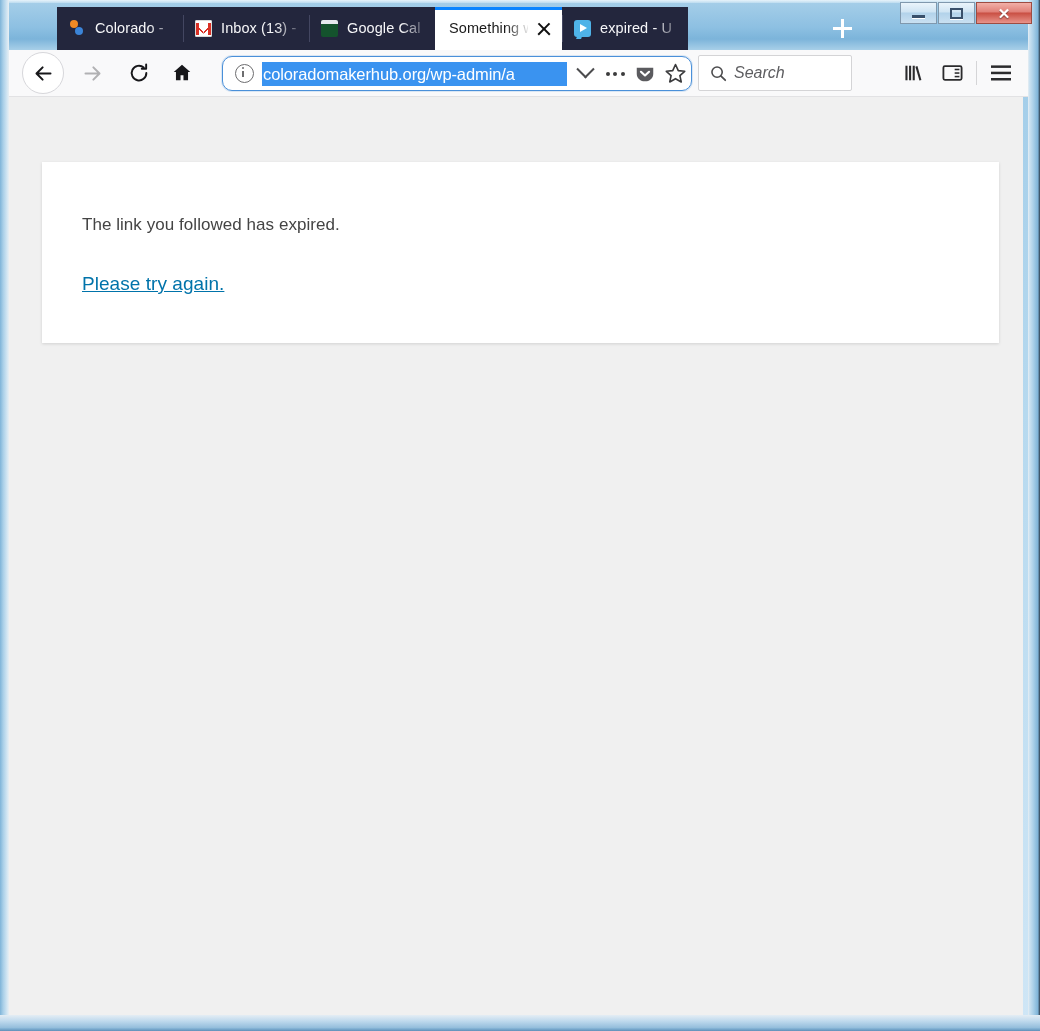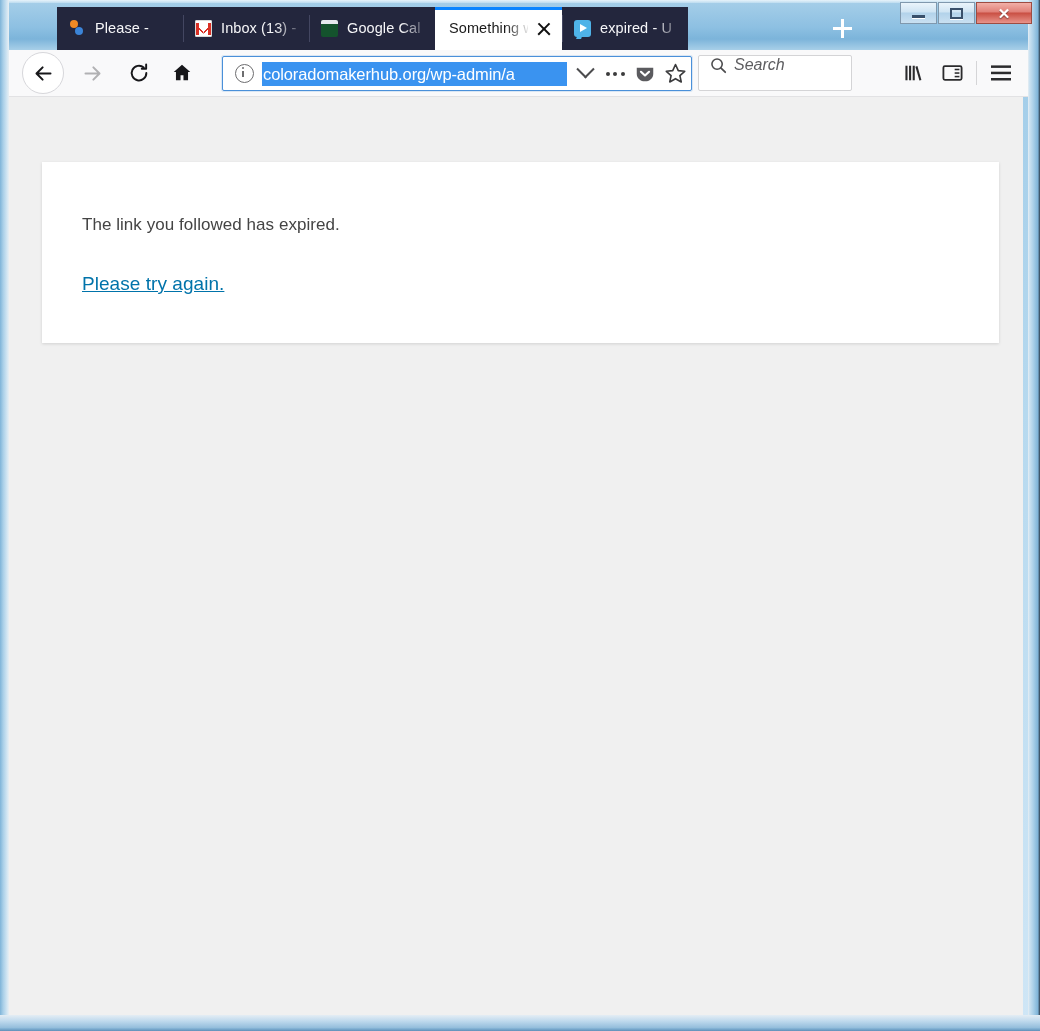--- a/index.html
+++ b/index.html
@@ -333,21 +333,21 @@
   .navbtn.reload  { margin-left: 13px; }
   .navbtn.home    { margin-left: 10px; }
 
   
   .urlbar {
     position: absolute;
     left: 222px; top: 56px;
     width: 470px; height: 35px;
     background: #ffffff;
     border: 1px solid #4a90d9;
-    border-radius: 2px;
+    border-radius: 10px;
     box-sizing: border-box;
     display: flex;
     align-items: center;
     box-shadow: 0 0 0 1px rgba(74,144,217,.18);
   }
   .url-info {
     flex: 0 0 auto;
     width: 17px; height: 17px;
     margin-left: 12px;
     border: 1.6px solid #6d6d6f;
@@ -406,21 +406,21 @@
   
   .searchbar {
     position: absolute;
     left: 698px; top: 55px;
     width: 154px; height: 36px;
     background: #ffffff;
     border: 1px solid #d4d4d6;
     border-radius: 2px;
     box-sizing: border-box;
     display: flex;
-    align-items: flex-start;
+    align-items: center;
   }
   .search-placeholder {
     font-size: 16px;
     font-style: italic;
     color: #5d5d60;
     margin-left: 6px;
   }
 
   .toolbar-right {
     position: absolute;
@@ -498,21 +498,21 @@
       </div>
     </div>
 
     <div class="tabstrip">
 
       <div class="tab">
         <div class="tab-favicon fav-webmail">
           <span class="dot-o"></span>
             <span class="dot-b"></span>
         </div>
-        <span class="tab-label">Please -</span>
+        <span class="tab-label">Colorado -</span>
       </div>
 
       <div class="tab">
         <div class="tab-favicon fav-gmail"></div>
         <span class="tab-label">Inbox (13) -</span>
       </div>
 
       <div class="tab">
         <div class="tab-favicon fav-gcal">22</div>
         <span class="tab-label">Google Cal</span>

